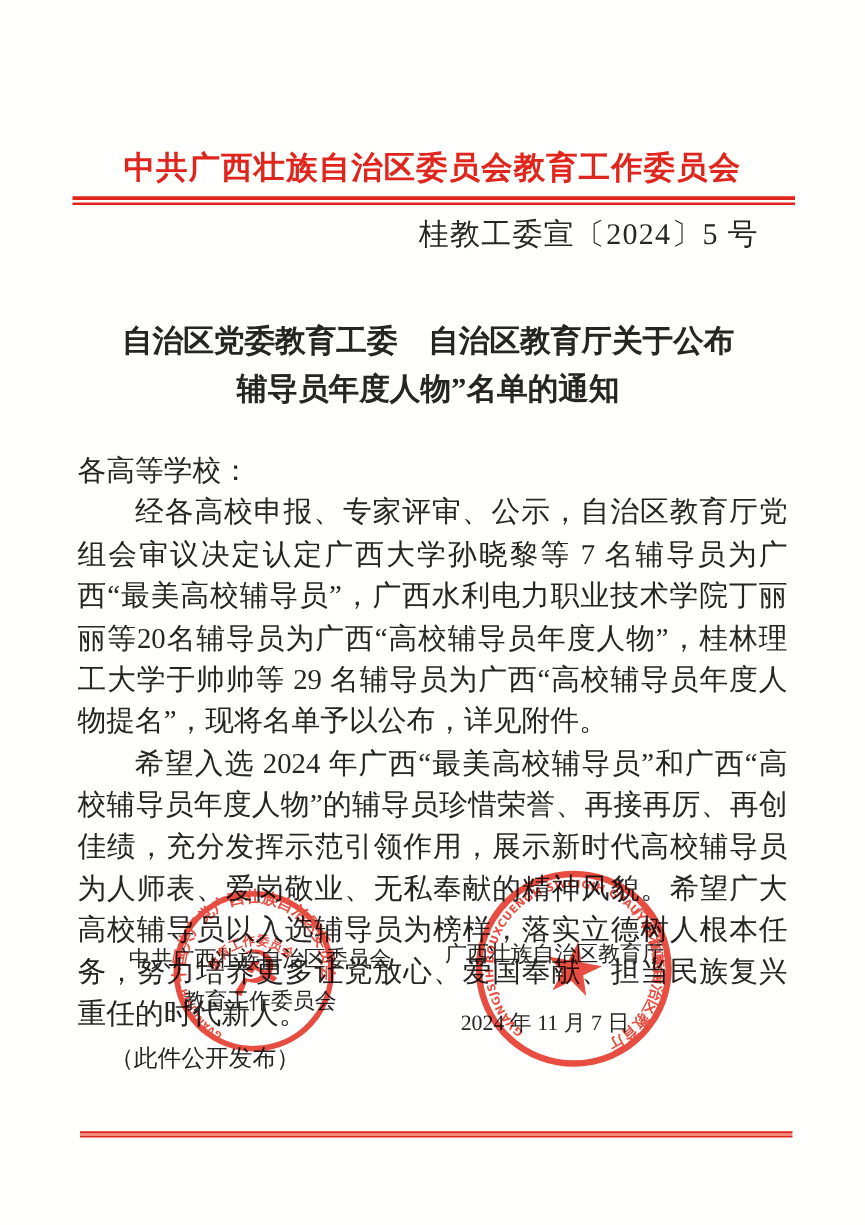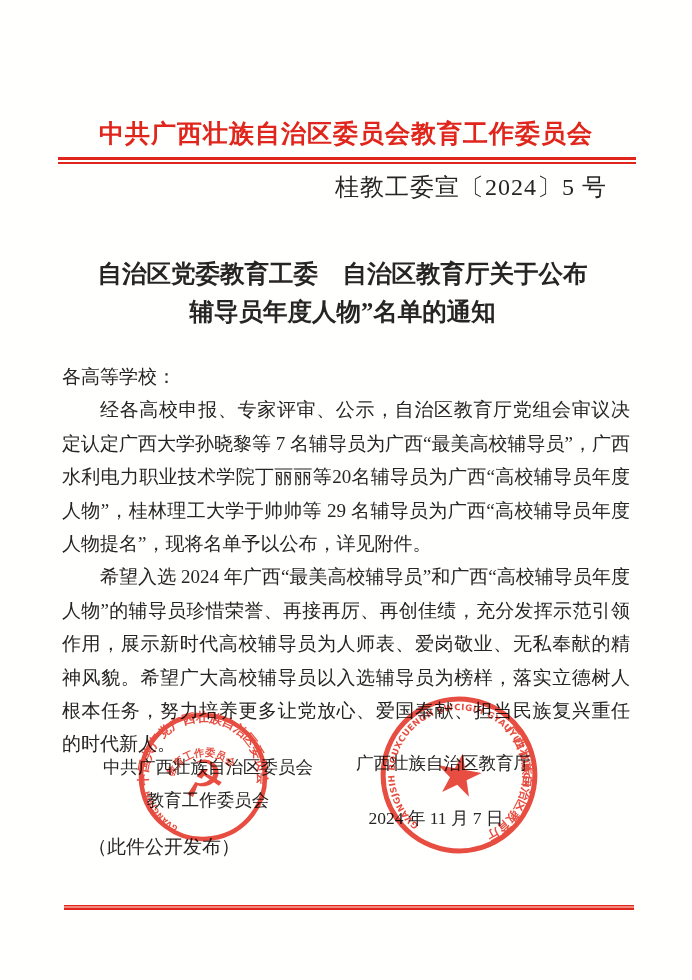--- a/index.html
+++ b/index.html
@@ -34,21 +34,21 @@
     font-size:24px;letter-spacing:1px;white-space:nowrap;
   }
   .doc-title{
     position:absolute;top:233px;left:45px;right:52px;
     text-align:center;font-size:24.5px;font-weight:bold;
     line-height:38px;
     margin-top:22px;
   }
   .body-block{
     position:absolute;top:360px;left:62px;width:568px;
-    font-size:19px;line-height:33.4px;
+    font-size:23px;line-height:33.4px;
     text-align:justify;text-justify:inter-ideograph;
   }
   .body-block p{margin:0;text-indent:2em;}
   .sig-left{
     position:absolute;top:751px;left:78px;width:260px;
     text-align:center;font-size:17.5px;line-height:33px;
     white-space:nowrap;
   }
   .sig-right{
     position:absolute;top:751px;left:356px;width:168px;

